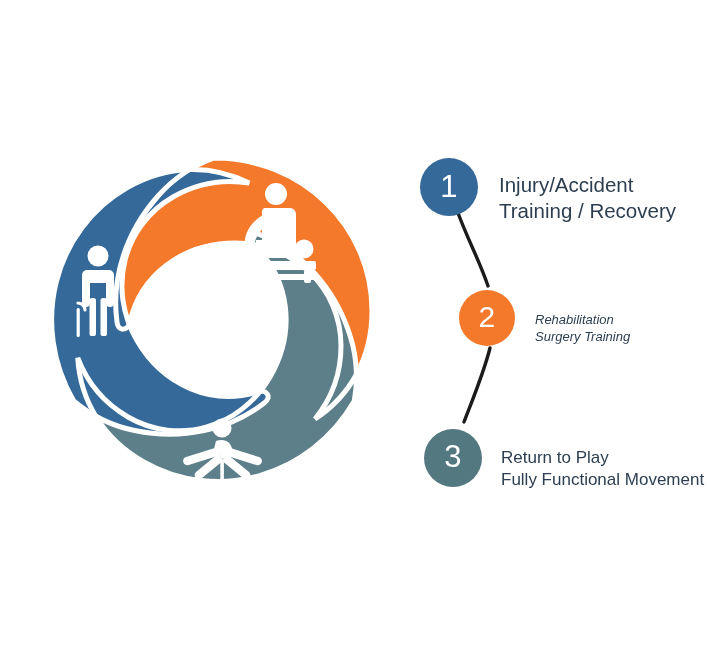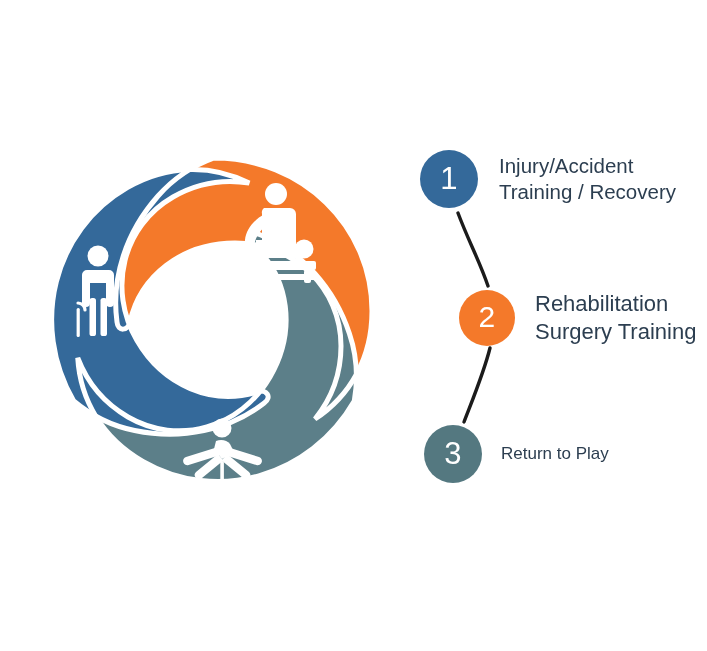--- a/index.html
+++ b/index.html
@@ -83,23 +83,24 @@
     background: #547880;
     font-size: 31px;
   }
   .bullet span { transform: translateY(-1px); display: block; }
 
   .step-text {
     margin-left: 21px;
     color: #2c3e50;
     line-height: 1.28;
     white-space: nowrap;
+    margin-top: 22px;
   }
   .step-text-1 { font-size: 20.5px; }
-  .step-text-2 { font-size: 22px; margin-left: 20px; }
+  .step-text-2 { font-size: 13px; margin-left: 20px; font-style: italic; }
   .step-text-3 { font-size: 17px;  margin-left: 19px; }
   .step-text div { display: block; }
 
   .connectors {
     position: absolute;
     left: 0; top: 0;
     width: 285px; height: 360px;
     pointer-events: none;
   }
 </style>
@@ -216,17 +217,18 @@
         <div>Surgery Training</div>
       </div>
     </div>
 
     <div class="step step-3">
       <div class="bullet bullet-3">
         <span>3</span>
       </div>
       <div class="step-text step-text-3">
         <div>Return to Play</div>
+        <div>Fully Functional Movement</div>
       </div>
     </div>
 
   </div>
 </div>
 
 </body></html>

